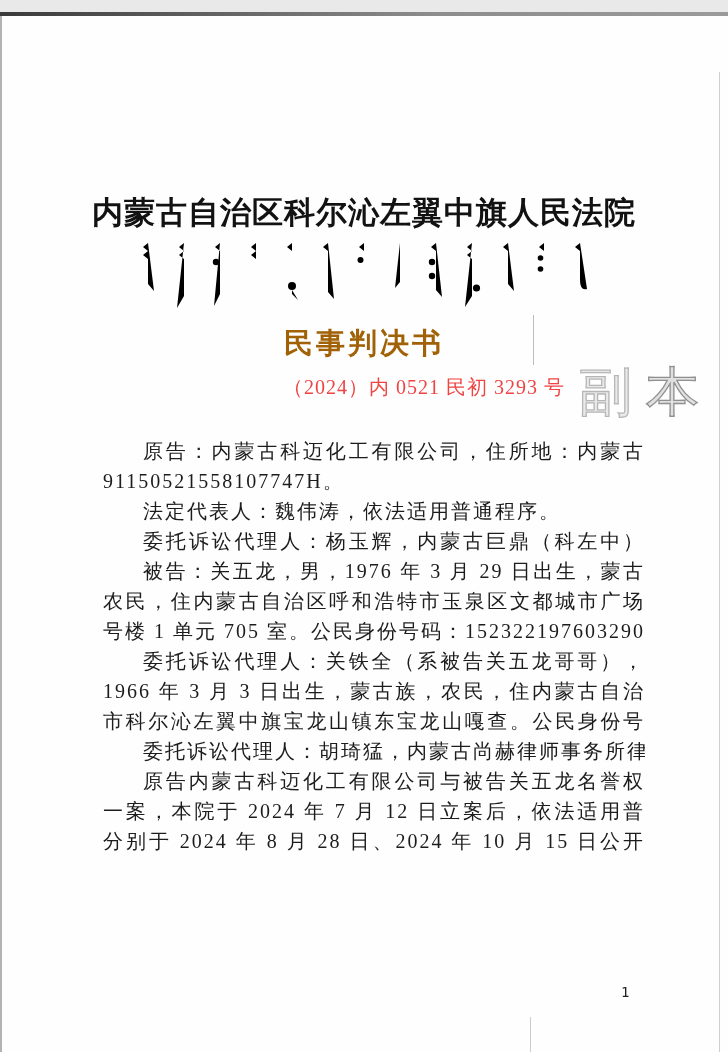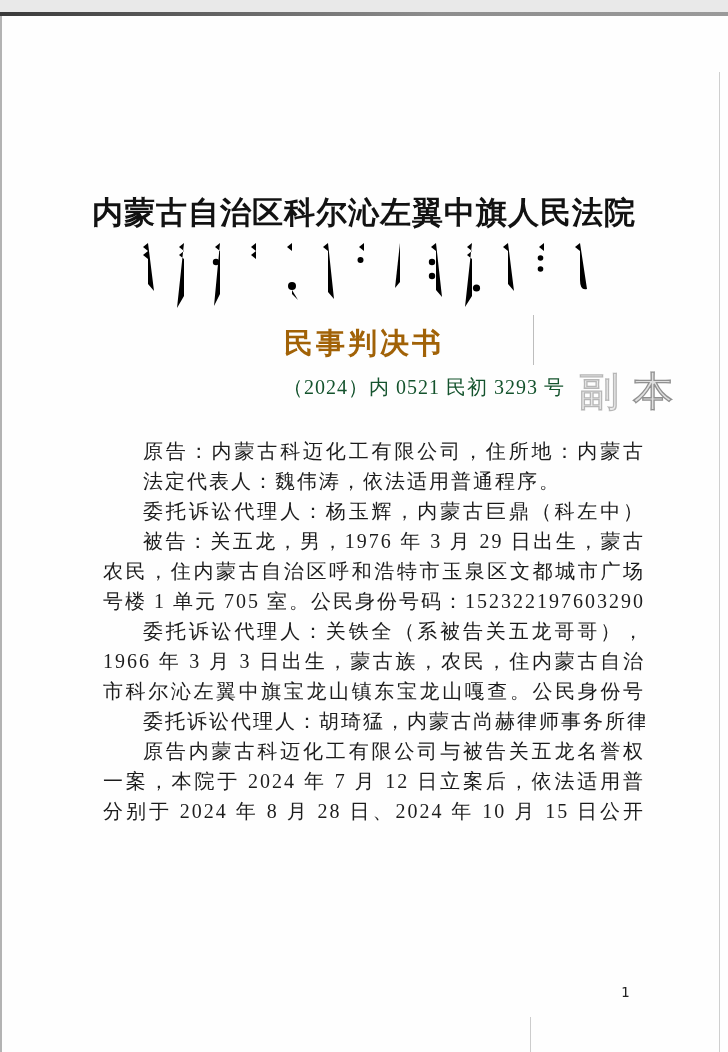--- a/index.html
+++ b/index.html
@@ -27,25 +27,25 @@
     display:flex;justify-content:center;align-items:flex-start;gap:18px;
   }
   .mong-row svg{width:18px;height:72px;display:block;}
 
   .doc-type{
     position:absolute;left:0;right:0;top:312px;text-align:center;
     font-size:29px;font-weight:700;letter-spacing:3px;color:#a16207;
   }
   .case-number{
     position:absolute;right:163px;top:362px;
-    font-size:20px;letter-spacing:1px;color:#14532d;white-space:nowrap;
+    font-size:20px;letter-spacing:1px;color:#ef4444;white-space:nowrap;
   }
   .stamp{
-    position:absolute;left:579px;top:358px;font-size:40px;line-height:44px;
-    font-family:Liberation Serif, serif;white-space:nowrap;
+    position:absolute;left:579px;top:358px;font-size:53px;line-height:44px;
+    font-family:Liberation Sans, sans-serif;white-space:nowrap;
   }
   .stamp span{
     color:rgba(150,150,150,0.30);
     -webkit-text-stroke:1.3px rgba(128,128,128,0.9);
   }
   .stamp .c1{opacity:.62;margin-right:14px;}
   .stamp .c2{opacity:.95;}
 
   .body-text{
     position:absolute;left:103px;top:424px;width:542px;
@@ -181,20 +181,21 @@
   </div>
 
   <div class="doc-type">民事判决书</div>
 
   <div class="case-number">（2024）内 0521 民初 3293 号</div>
 
   <div class="stamp"><span class="c1">副</span><span class="c2">本</span></div>
 
   <div class="body-text">
     <div class="ln ind jst">原告：内蒙古科迈化工有限公司，住所地：内蒙古通辽</div>
+    <div class="ln">91150521558107747H。</div>
     <div class="ln ind">法定代表人：魏伟涛，依法适用普通程序。</div>
     <div class="ln ind jst">委托诉讼代理人：杨玉辉，内蒙古巨鼎（科左中）律师</div>
     <div class="ln ind jst">被告：关五龙，男，1976 年 3 月 29 日出生，蒙古族，</div>
     <div class="ln jst">农民，住内蒙古自治区呼和浩特市玉泉区文都城市广场 18</div>
     <div class="ln">号楼 1 单元 705 室。公民身份号码：152322197603290512。</div>
     <div class="ln ind jst">委托诉讼代理人：关铁全（系被告关五龙哥哥），男，</div>
     <div class="ln jst">1966 年 3 月 3 日出生，蒙古族，农民，住内蒙古自治区通辽</div>
     <div class="ln jst">市科尔沁左翼中旗宝龙山镇东宝龙山嘎查。公民身份号码：</div>
     <div class="ln ind">委托诉讼代理人：胡琦猛，内蒙古尚赫律师事务所律师。</div>
     <div class="ln ind jst">原告内蒙古科迈化工有限公司与被告关五龙名誉权纠纷</div>

